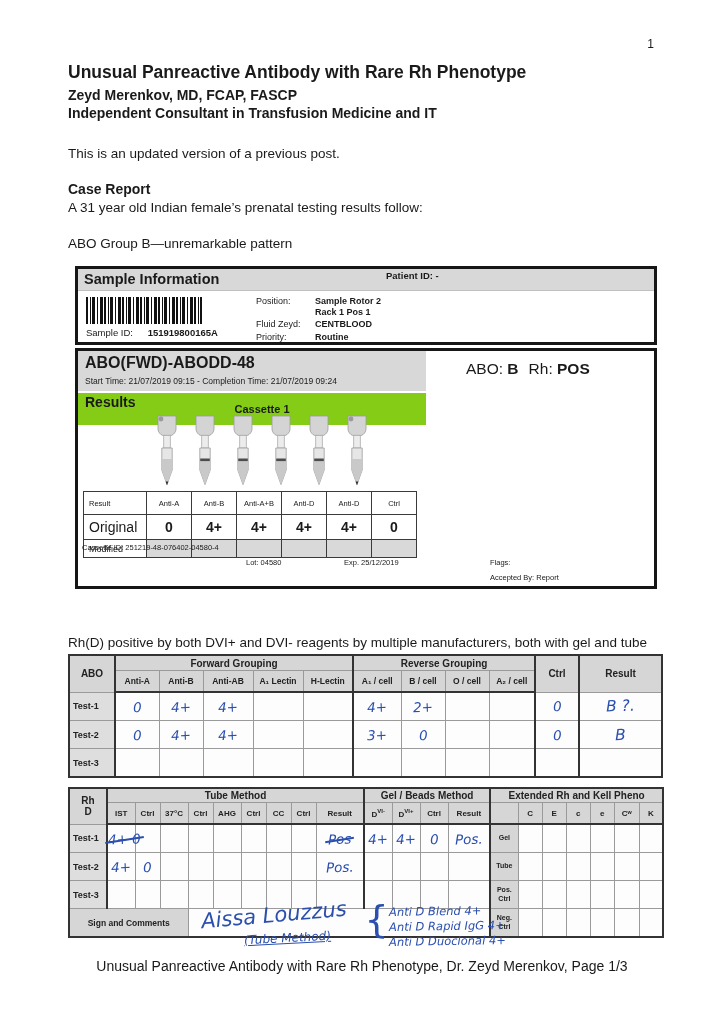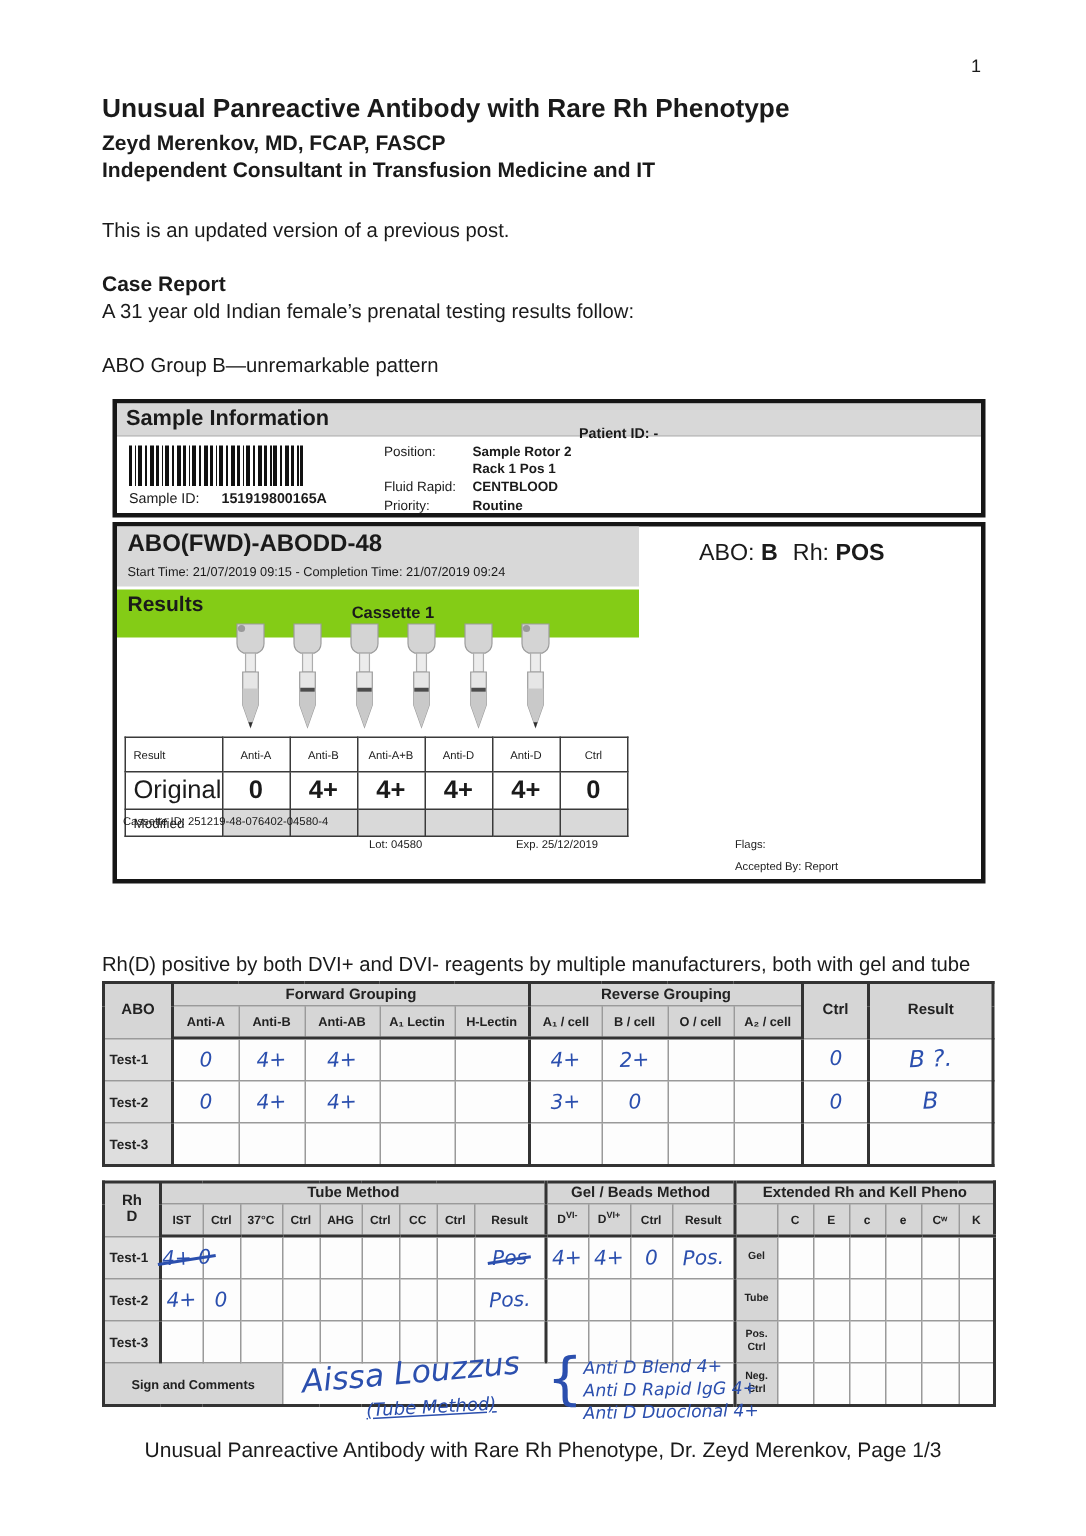--- a/index.html
+++ b/index.html
@@ -16,21 +16,21 @@
   .case-t{position:absolute;left:68px;top:200px;font-size:13.5px;}
   .abo-line{position:absolute;left:68px;top:236px;font-size:13.5px;}
   .rhd-text{position:absolute;left:68px;top:634px;width:600px;font-size:13.5px;line-height:1.32;}
   .footer{position:absolute;left:0;top:958px;width:100%;text-align:center;font-size:14px;}
 
   
   .printout{position:absolute;left:75px;top:266px;width:582px;}
   .sbox{position:relative;border:3px solid #161616;height:73px;background:#fff;}
   .sbox-head{height:21px;background:#d8d8d8;position:relative;border-bottom:1px solid #c0c0c0;}
   .sbox-title{position:absolute;left:6px;top:2px;font-size:14.5px;font-weight:bold;}
-  .patient-id{position:absolute;left:308px;top:15px;font-size:9.5px;font-weight:bold;}
+  .patient-id{position:absolute;left:308px;top:1px;font-size:9.5px;font-weight:bold;}
   .barcode{position:absolute;left:8px;top:28px;width:116px;height:27px;
      background:repeating-linear-gradient(90deg,#111 0 2px,#fff 2px 4px,#111 4px 5px,#fff 5px 6px,
         #111 6px 9px,#fff 9px 11px,#111 11px 12px,#fff 12px 14px,#111 14px 17px,#fff 17px 18px);}
   .sample-id{position:absolute;left:8px;top:58px;font-size:9.5px;}
   .sample-id b{font-size:9.5px;margin-left:12px;}
   .sf-label{position:absolute;left:178px;font-size:9px;}
   .sf-val{position:absolute;left:237px;font-size:9px;font-weight:bold;}
 
   .abox{position:relative;border:3px solid #161616;height:235px;background:#fff;margin-top:3px;}
   .abox-band{position:absolute;left:0;top:0;width:348px;height:40px;background:#d8d8d8;}
@@ -52,21 +52,21 @@
   .tube .smudge{fill:#6a6a6a;opacity:.55;display:none;}
   .tube--neg .band{display:none;}
   .tube--pos .pellet{display:none;}
   .tube--neg .smudge{display:block;}
 
   .rtab{position:absolute;left:5px;top:140px;border-collapse:collapse;table-layout:fixed;}
   .rtab th,.rtab td{border:1px solid #3a3a3a;padding:0;text-align:center;vertical-align:middle;
                     font-weight:normal;background:#fff;}
   .rtab .rowlab{width:57px;text-align:left;padding-left:5px;font-size:9px;}
   .rtab .hcell{width:44px;font-size:7.5px;height:22px;}
-  .rtab .vcell{height:24px;font-size:17px;font-weight:bold;}
+  .rtab .vcell{height:24px;font-size:14px;font-weight:bold;}
   .rtab .mrow td{height:17px;background:#d9d9d9;}
   .rtab .mrow .rowlab{background:#fff;}
   .cfoot{position:absolute;font-size:7.5px;}
 
   
   .ws{position:absolute;left:68px;top:654px;width:593px;}
   .wtab{border-collapse:collapse;table-layout:fixed;width:593px;background:#fdfdfd;}
   .wtab th,.wtab td{border:1px solid #9a9a9a;padding:0;text-align:center;vertical-align:middle;}
   .wtab{border:2px solid #333;}
   .wtab th{background:#d6d6d6;font-weight:bold;color:#222;}
@@ -122,21 +122,21 @@
     <div class="sbox">
       <div class="sbox-head">
         <span class="sbox-title">Sample Information</span>
         <span class="patient-id">Patient ID: -</span>
       </div>
       <div class="barcode"></div>
       <div class="sample-id"><span>Sample ID: </span><b>151919800165A</b></div>
       <span class="sf-label" style="top:27px">Position:</span>
       <span class="sf-val" style="top:27px">Sample Rotor 2</span>
       <span class="sf-val" style="top:38px">Rack 1 Pos 1</span>
-      <span class="sf-label" style="top:50px">Fluid Rapid:</span>
+      <span class="sf-label" style="top:50px">Fluid Zeyd:</span>
       <span class="sf-val" style="top:50px">CENTBLOOD</span>
       <span class="sf-label" style="top:63px">Priority:</span>
       <span class="sf-val" style="top:63px">Routine</span>
     </div>
 
     <div class="abox">
       <div class="abox-band"></div>
       <span class="abox-title">ABO(FWD)-ABODD-48</span>
       <span class="abox-time">Start Time: 21/07/2019 09:15 - Completion Time: 21/07/2019 09:24</span>
       <span class="abox-result"><span>ABO: </span><b>B</b><span>Rh: </span><b>POS</b></span>

